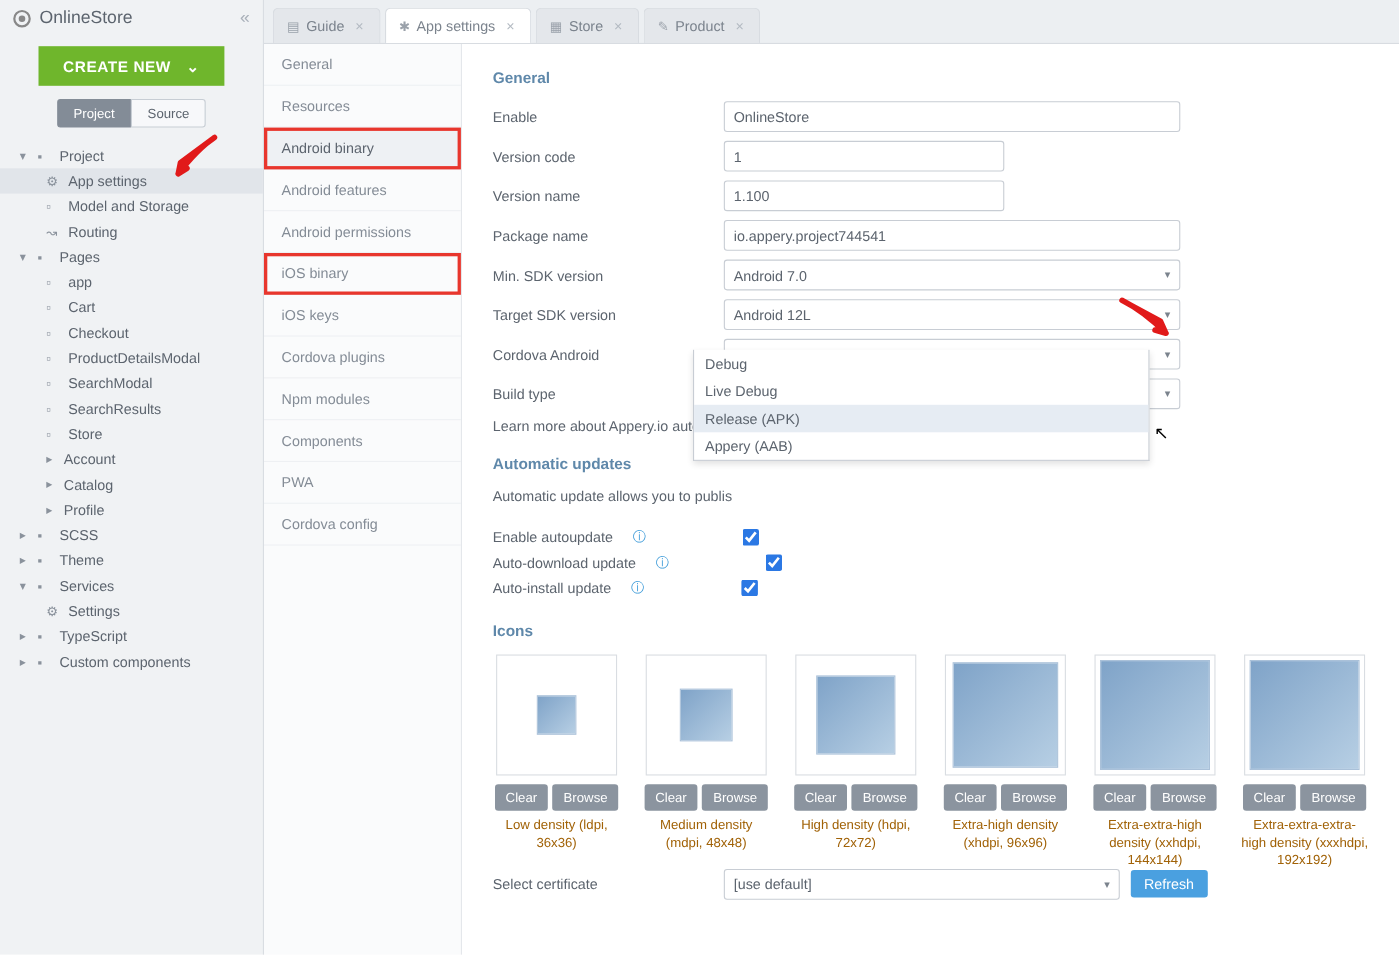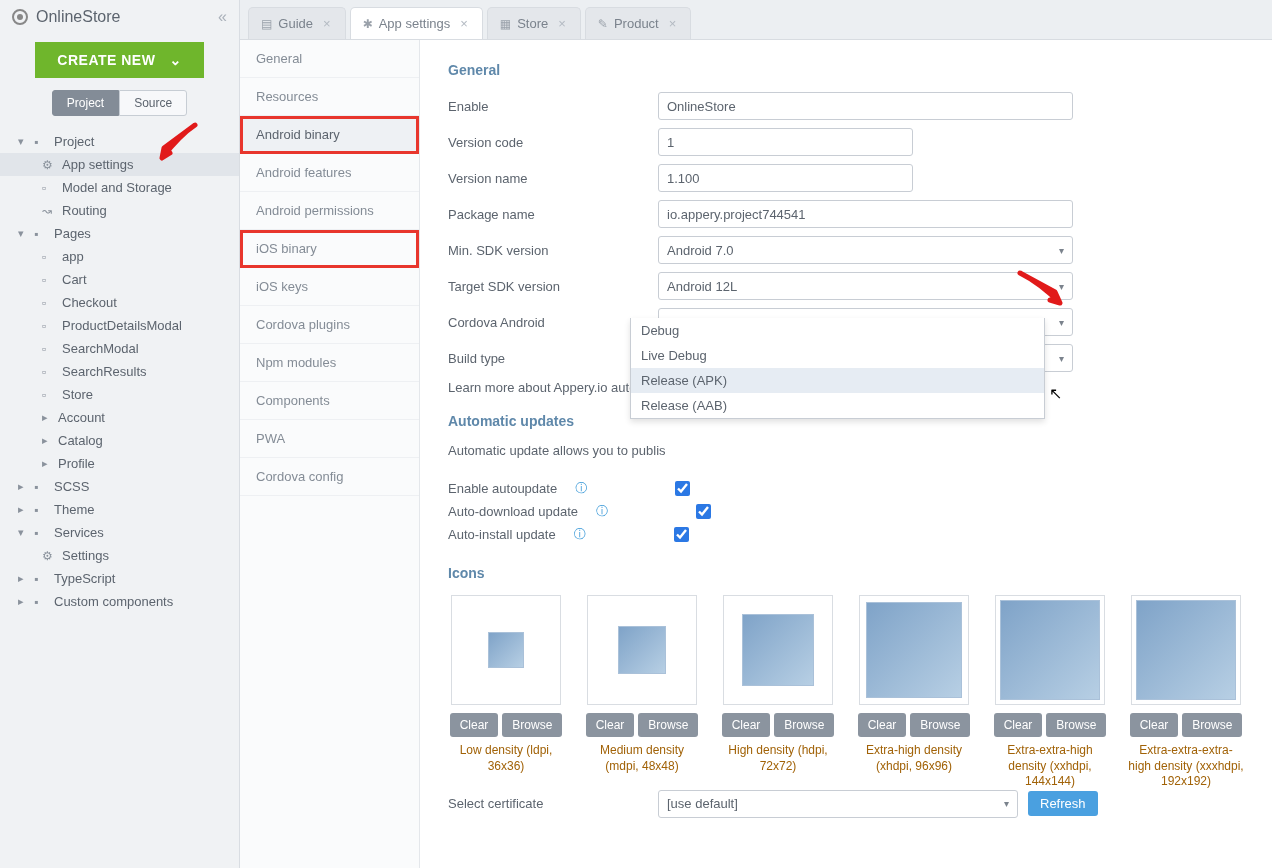--- a/index.html
+++ b/index.html
@@ -410,21 +410,21 @@
           <span>[use default]</span>
           <span class="arrow">▾</span>
         </div>
       <button class="refresh-btn" style="margin-left:10px;">Refresh</button>
     </div>
 
     <div class="dropdown" id="bt-dropdown" style="left:210px; top:278px; width:415px;">
       <div class="opt">Debug</div>
       <div class="opt">Live Debug</div>
       <div class="opt hover">Release (APK)</div>
-      <div class="opt">Release (AAB)</div>
+      <div class="opt">Appery (AAB)</div>
     </div>
 
   </div>
 </div>
 
 <svg class="annot-arrow arrow" style="left:150px; top:120px;" width="50" height="50" viewBox="0 0 50 50">
   <path d="M45 5 Q30 15 12 38 L20 33 L12 38 L14 28 Z" stroke="#e11a1a" stroke-width="5" fill="#e11a1a" stroke-linejoin="round"></path>
 </svg>
 <svg class="annot-arrow arrow" style="left:1015px; top:268px;" width="55" height="45" viewBox="0 0 55 45">
   <path d="M5 5 Q25 15 45 35 L35 32 L45 35 L40 24 Z" stroke="#e11a1a" stroke-width="5" fill="#e11a1a" stroke-linejoin="round"></path>

